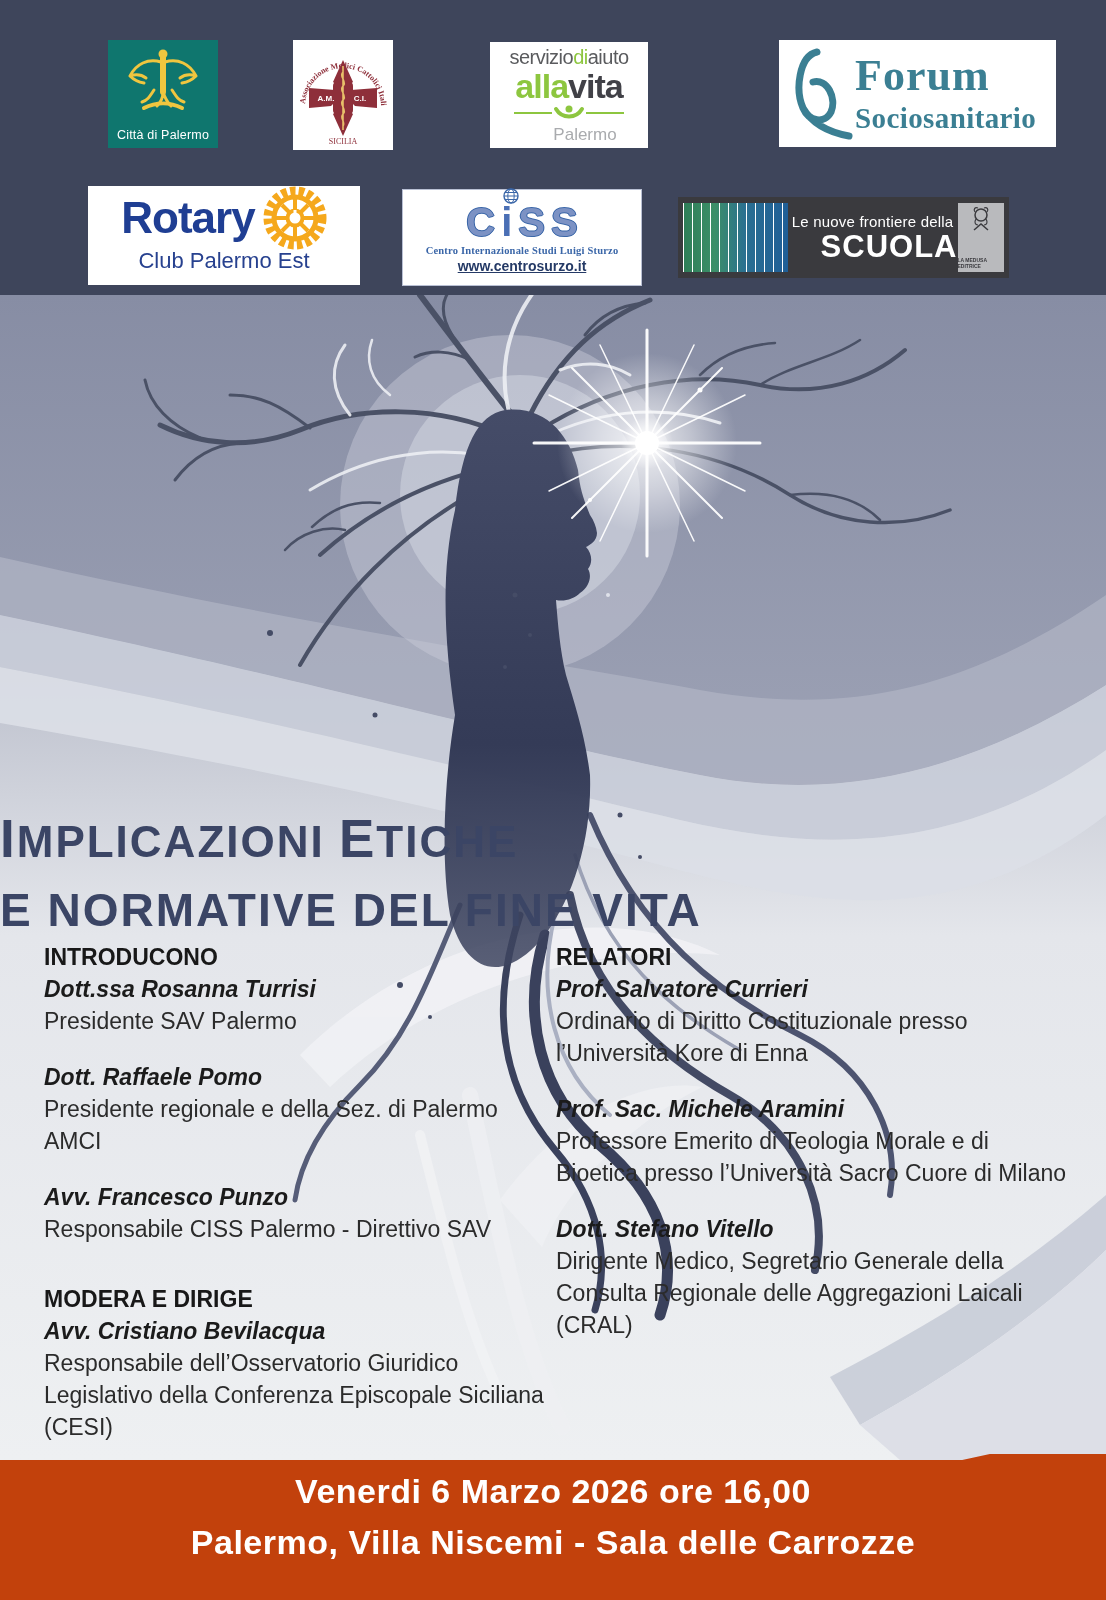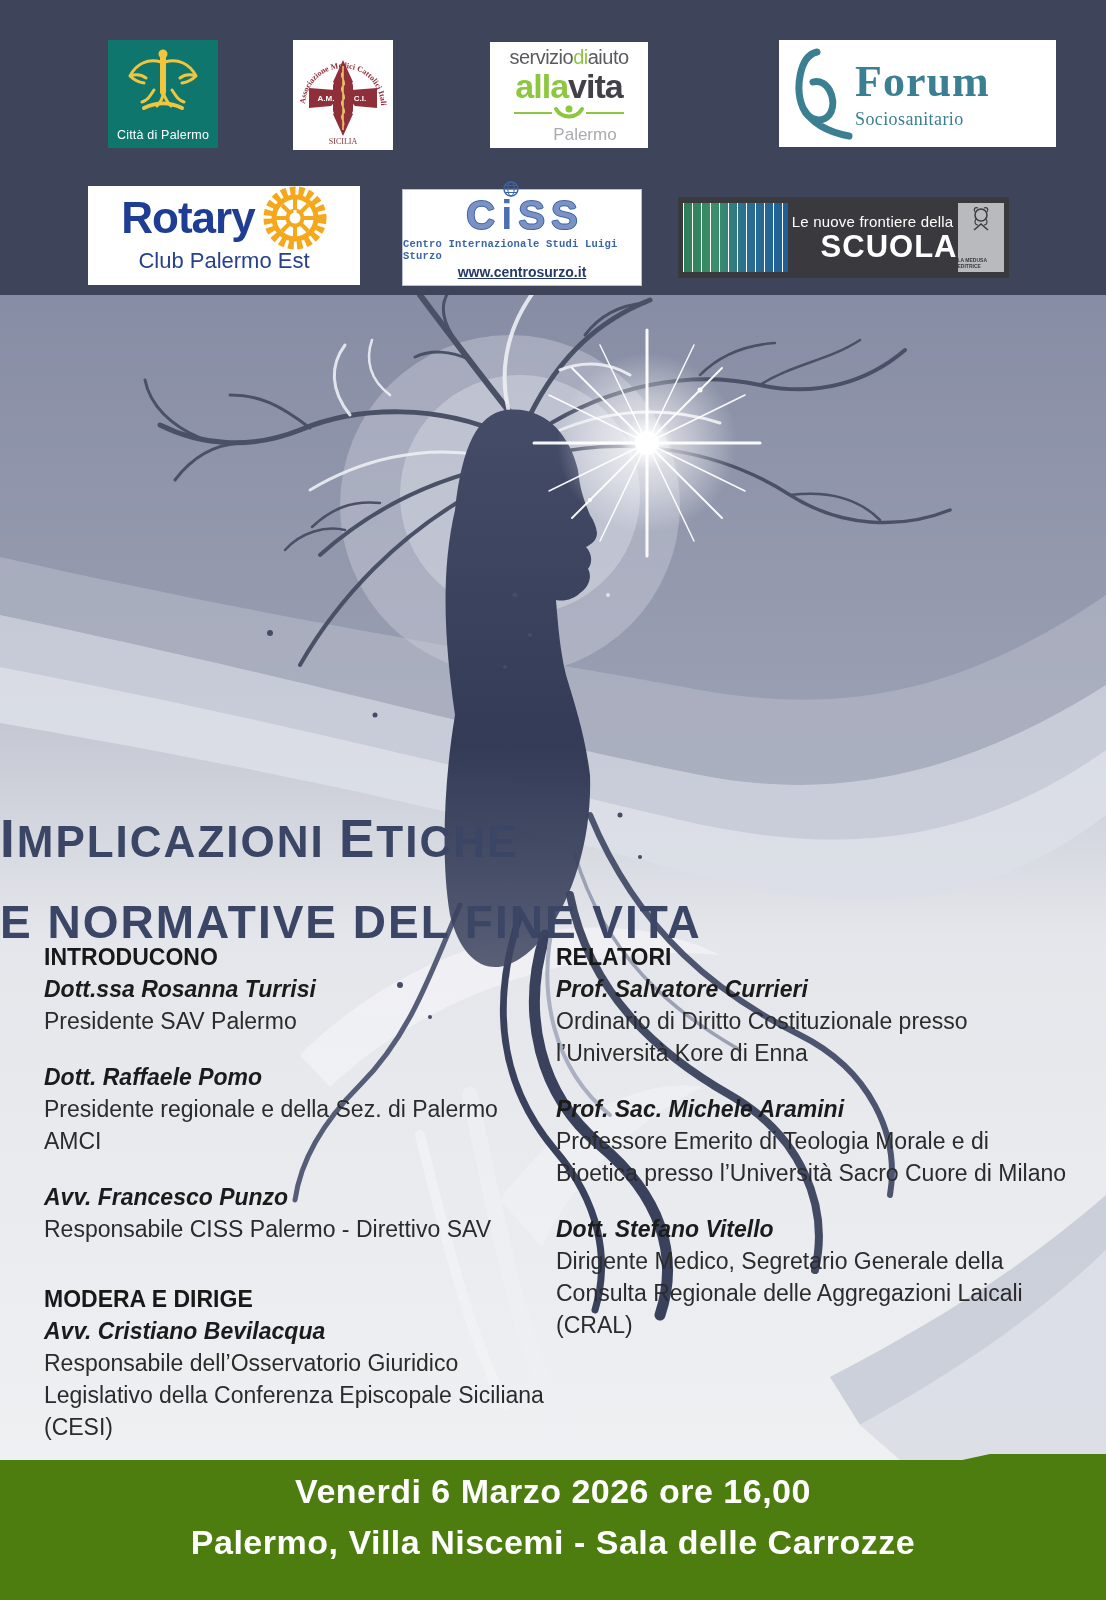--- a/index.html
+++ b/index.html
@@ -18,64 +18,64 @@
   .card-sav{left:490px;top:42px;width:158px;height:106px;display:flex;flex-direction:column;align-items:center;justify-content:center;line-height:1;}
   .sav-l1{font-size:20px;color:#5a5b5e;letter-spacing:-0.5px;}
   .sav-l1 .grn{color:#8dc63f;}
   .sav-l2{font-size:34px;font-weight:bold;color:#414147;letter-spacing:-1px;margin-top:2px;}
   .sav-l2 .grn{color:#8dc63f;}
   .sav-mark{margin:2px 0 3px 0;}
   .sav-city{font-size:17px;color:#a9abae;margin-left:32px;}
   .card-forum{left:779px;top:40px;width:277px;height:107px;display:flex;align-items:center;padding-left:8px;}
   .forum-text{font-family:"Liberation Serif",serif;color:#3b7f93;line-height:1;margin-left:2px;}
   .forum-l1{font-size:44px;font-weight:bold;letter-spacing:1px;}
-  .forum-l2{font-size:18px;font-weight:normal;margin-top:6px;letter-spacing:.4px;}
+  .forum-l2{font-size:29px;font-weight:bold;margin-top:6px;letter-spacing:.4px;}
   .card-rotary{left:88px;top:186px;width:272px;height:99px;display:flex;flex-direction:column;align-items:center;justify-content:flex-start;}
   .rotary-row{display:flex;align-items:center;gap:8px;}
   .rotary-name{font-size:44px;font-weight:bold;color:#1f3e93;letter-spacing:-1px;}
   .rotary-club{font-size:22px;color:#27418f;margin-top:-2px;}
   .card-ciss{left:402px;top:189px;width:240px;height:97px;border:1px solid #b9c0d4;
     display:flex;flex-direction:column;align-items:center;justify-content:center;}
   .ciss-letters{display:flex;align-items:flex-end;gap:6px;line-height:1;}
   .ciss-letter{font-size:40px;font-weight:bold;color:#7c92c4;
     text-shadow:0 1px 0 #3a66a8, 0 -1px 0 #3a66a8,1px 0 0 #3a66a8,-1px 0 0 #3a66a8;}
   .ciss-i{color:#4a6fb5;position:relative;font-size:40px;font-weight:bold;}
-  .ciss-full{font-family:Liberation Mono, monospace;font-size:10.5px;font-weight:bold;color:#3a66a8;margin-top:3px;letter-spacing:.2px;}
+  .ciss-full{font-family:Liberation Serif, serif;font-size:10.5px;font-weight:bold;color:#3a66a8;margin-top:3px;letter-spacing:.2px;}
   .ciss-url{font-size:14px;font-weight:bold;color:#253a66;text-decoration:underline;margin-top:2px;}
   .card-scuola{left:678px;top:197px;width:331px;height:81px;background:#3a3a3e;display:flex;align-items:center;}
   .scuola-stripes{width:108px;height:69px;margin-left:5px;
     background:
       repeating-linear-gradient(90deg,#ffffff 0 1px,transparent 1px 9px),
       linear-gradient(90deg,#2e7d57 0%,#3c8f68 30%,#2a6f92 60%,#1f5e97 100%);}
   .scuola-mid{flex:1;text-align:center;color:#ffffff;line-height:1;}
   .scuola-tag{font-size:15px;font-weight:400;letter-spacing:.2px;}
   .scuola-name{font-size:31px;font-weight:bold;letter-spacing:1px;margin-top:2px;padding-left:33px;}
   .scuola-box{width:48px;height:69px;background:#b9babd;margin-right:5px;display:flex;flex-direction:column;align-items:center;justify-content:space-between;padding:3px 0;box-sizing:border-box;}
   .medusa-label{font-size:5px;color:#3a3a3e;font-weight:bold;letter-spacing:0;}
   
   .art{position:absolute;left:0;top:295px;width:1106px;height:1165px;}
   
   .title{position:absolute;left:0;top:812px;width:1106px;text-align:left;
     color:#3b4565;font-weight:bold;line-height:1;}
   .title .l1{letter-spacing:2px;}
   .title .big{font-size:53px;}
   .title .small{font-size:44px;}
-  .title .l2{font-size:46px;letter-spacing:2px;margin-top:34px;}
+  .title .l2{font-size:46px;letter-spacing:2px;margin-top:22px;}
   
   .col{position:absolute;top:941px;font-size:23px;line-height:32px;color:#262626;}
   .col-left{left:44px;width:505px;}
   .col-right{left:556px;width:515px;}
   .sec-heading{font-weight:bold;color:#181818;}
   .person-name{font-weight:bold;font-style:italic;color:#1b1b1b;}
   .person-role{color:#2b2b2b;}
   .entry{margin-bottom:24px;}
   .entry:last-child{margin-bottom:0;}
   .sec-gap{margin-top:38px;}
   
-  .footer{position:absolute;left:0;top:1454px;width:1106px;height:146px;background:#4d7c0f;
+  .footer{position:absolute;left:0;top:1454px;width:1106px;height:146px;background:#c2410c;
     clip-path:polygon(0 6px,87% 6px,89.5% 0,100% 0,100% 100%,0 100%);
     text-align:center;color:#ffffff;font-weight:bold;}
   .footer-l1{font-size:34px;margin-top:18px;letter-spacing:.5px;}
   .footer-l2{font-size:34px;margin-top:12px;letter-spacing:.5px;}
 </style>
 </head>
 <body>
 
 <div class="page">
 

